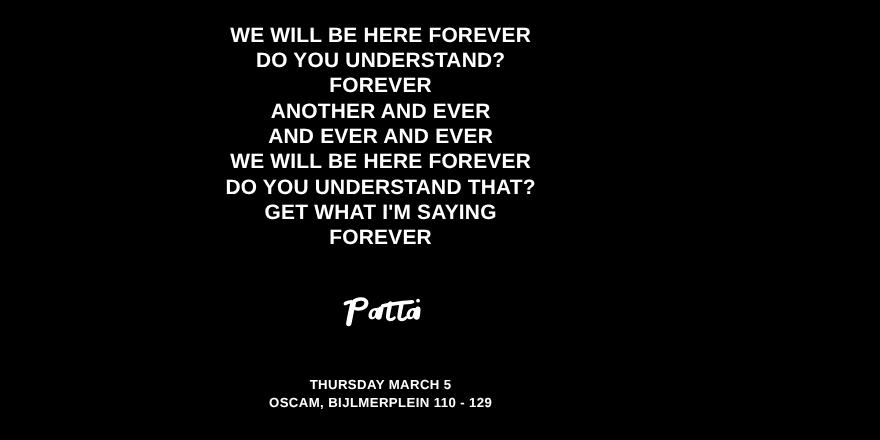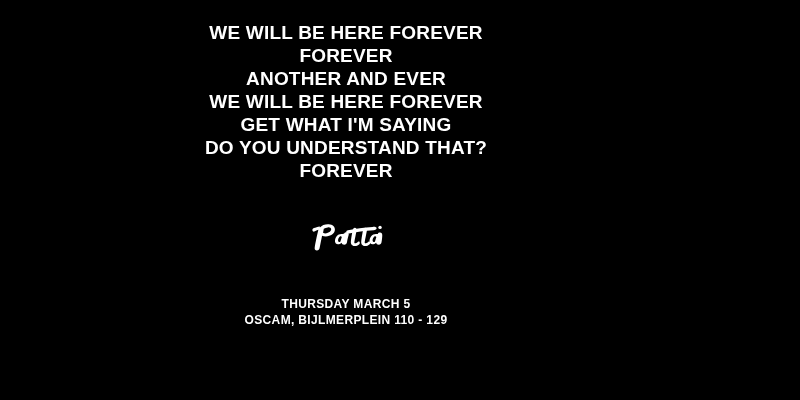--- a/index.html
+++ b/index.html
@@ -77,25 +77,27 @@
     white-space: nowrap;
   }
 </style>
 </head>
 <body>
 
 <div id="poster">
 
   <div class="statement">
     <span class="line">WE WILL BE HERE FOREVER</span>
+    <span class="line">DO YOU UNDERSTAND?</span>
     <span class="line">FOREVER</span>
     <span class="line">ANOTHER AND EVER</span>
+    <span class="line">AND EVER AND EVER</span>
     <span class="line">WE WILL BE HERE FOREVER</span>
+    <span class="line">DO YOU UNDERSTAND THAT?</span>
     <span class="line">GET WHAT I'M SAYING</span>
-    <span class="line">DO YOU UNDERSTAND THAT?</span>
     <span class="line">FOREVER</span>
     <span class="spacer"></span>
   </div>
 
   <div class="logo-wrap">
     <svg class="logo-svg" viewBox="0 0 300 150" aria-label="Patta">
       <g fill="#ffffff">
 
         <path d="M44 36
                  C52 27, 66 22, 80 23

